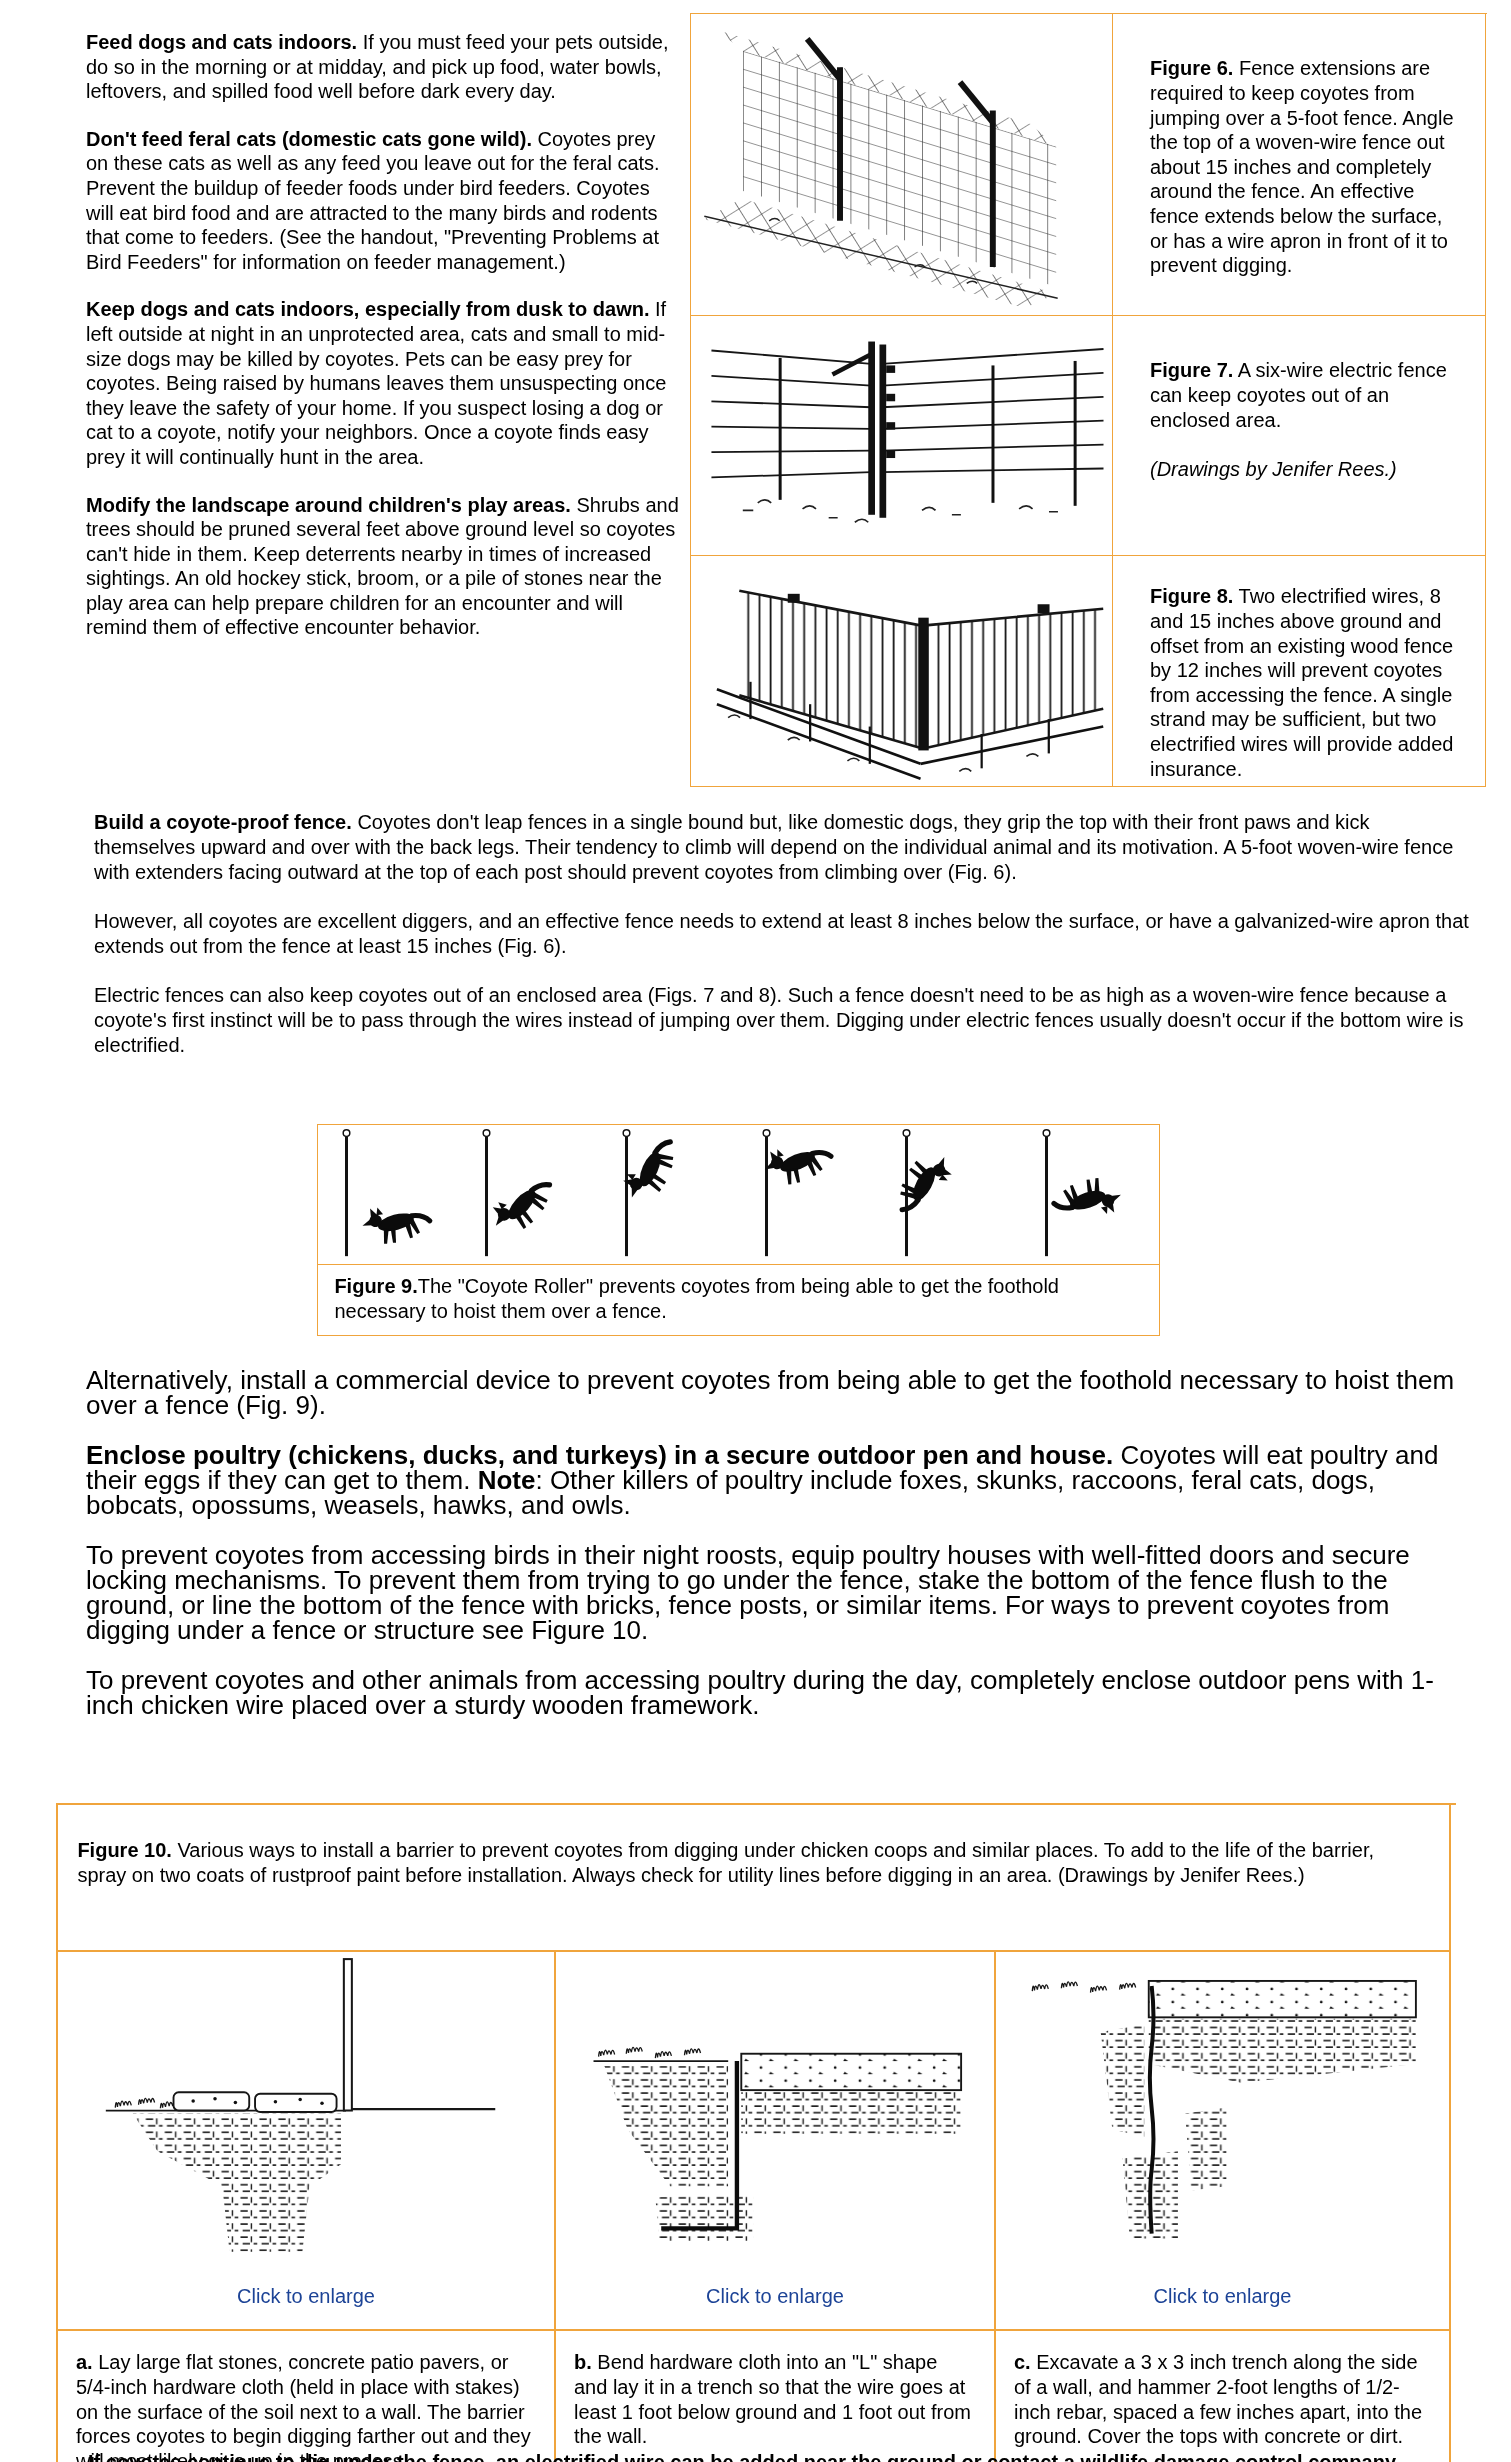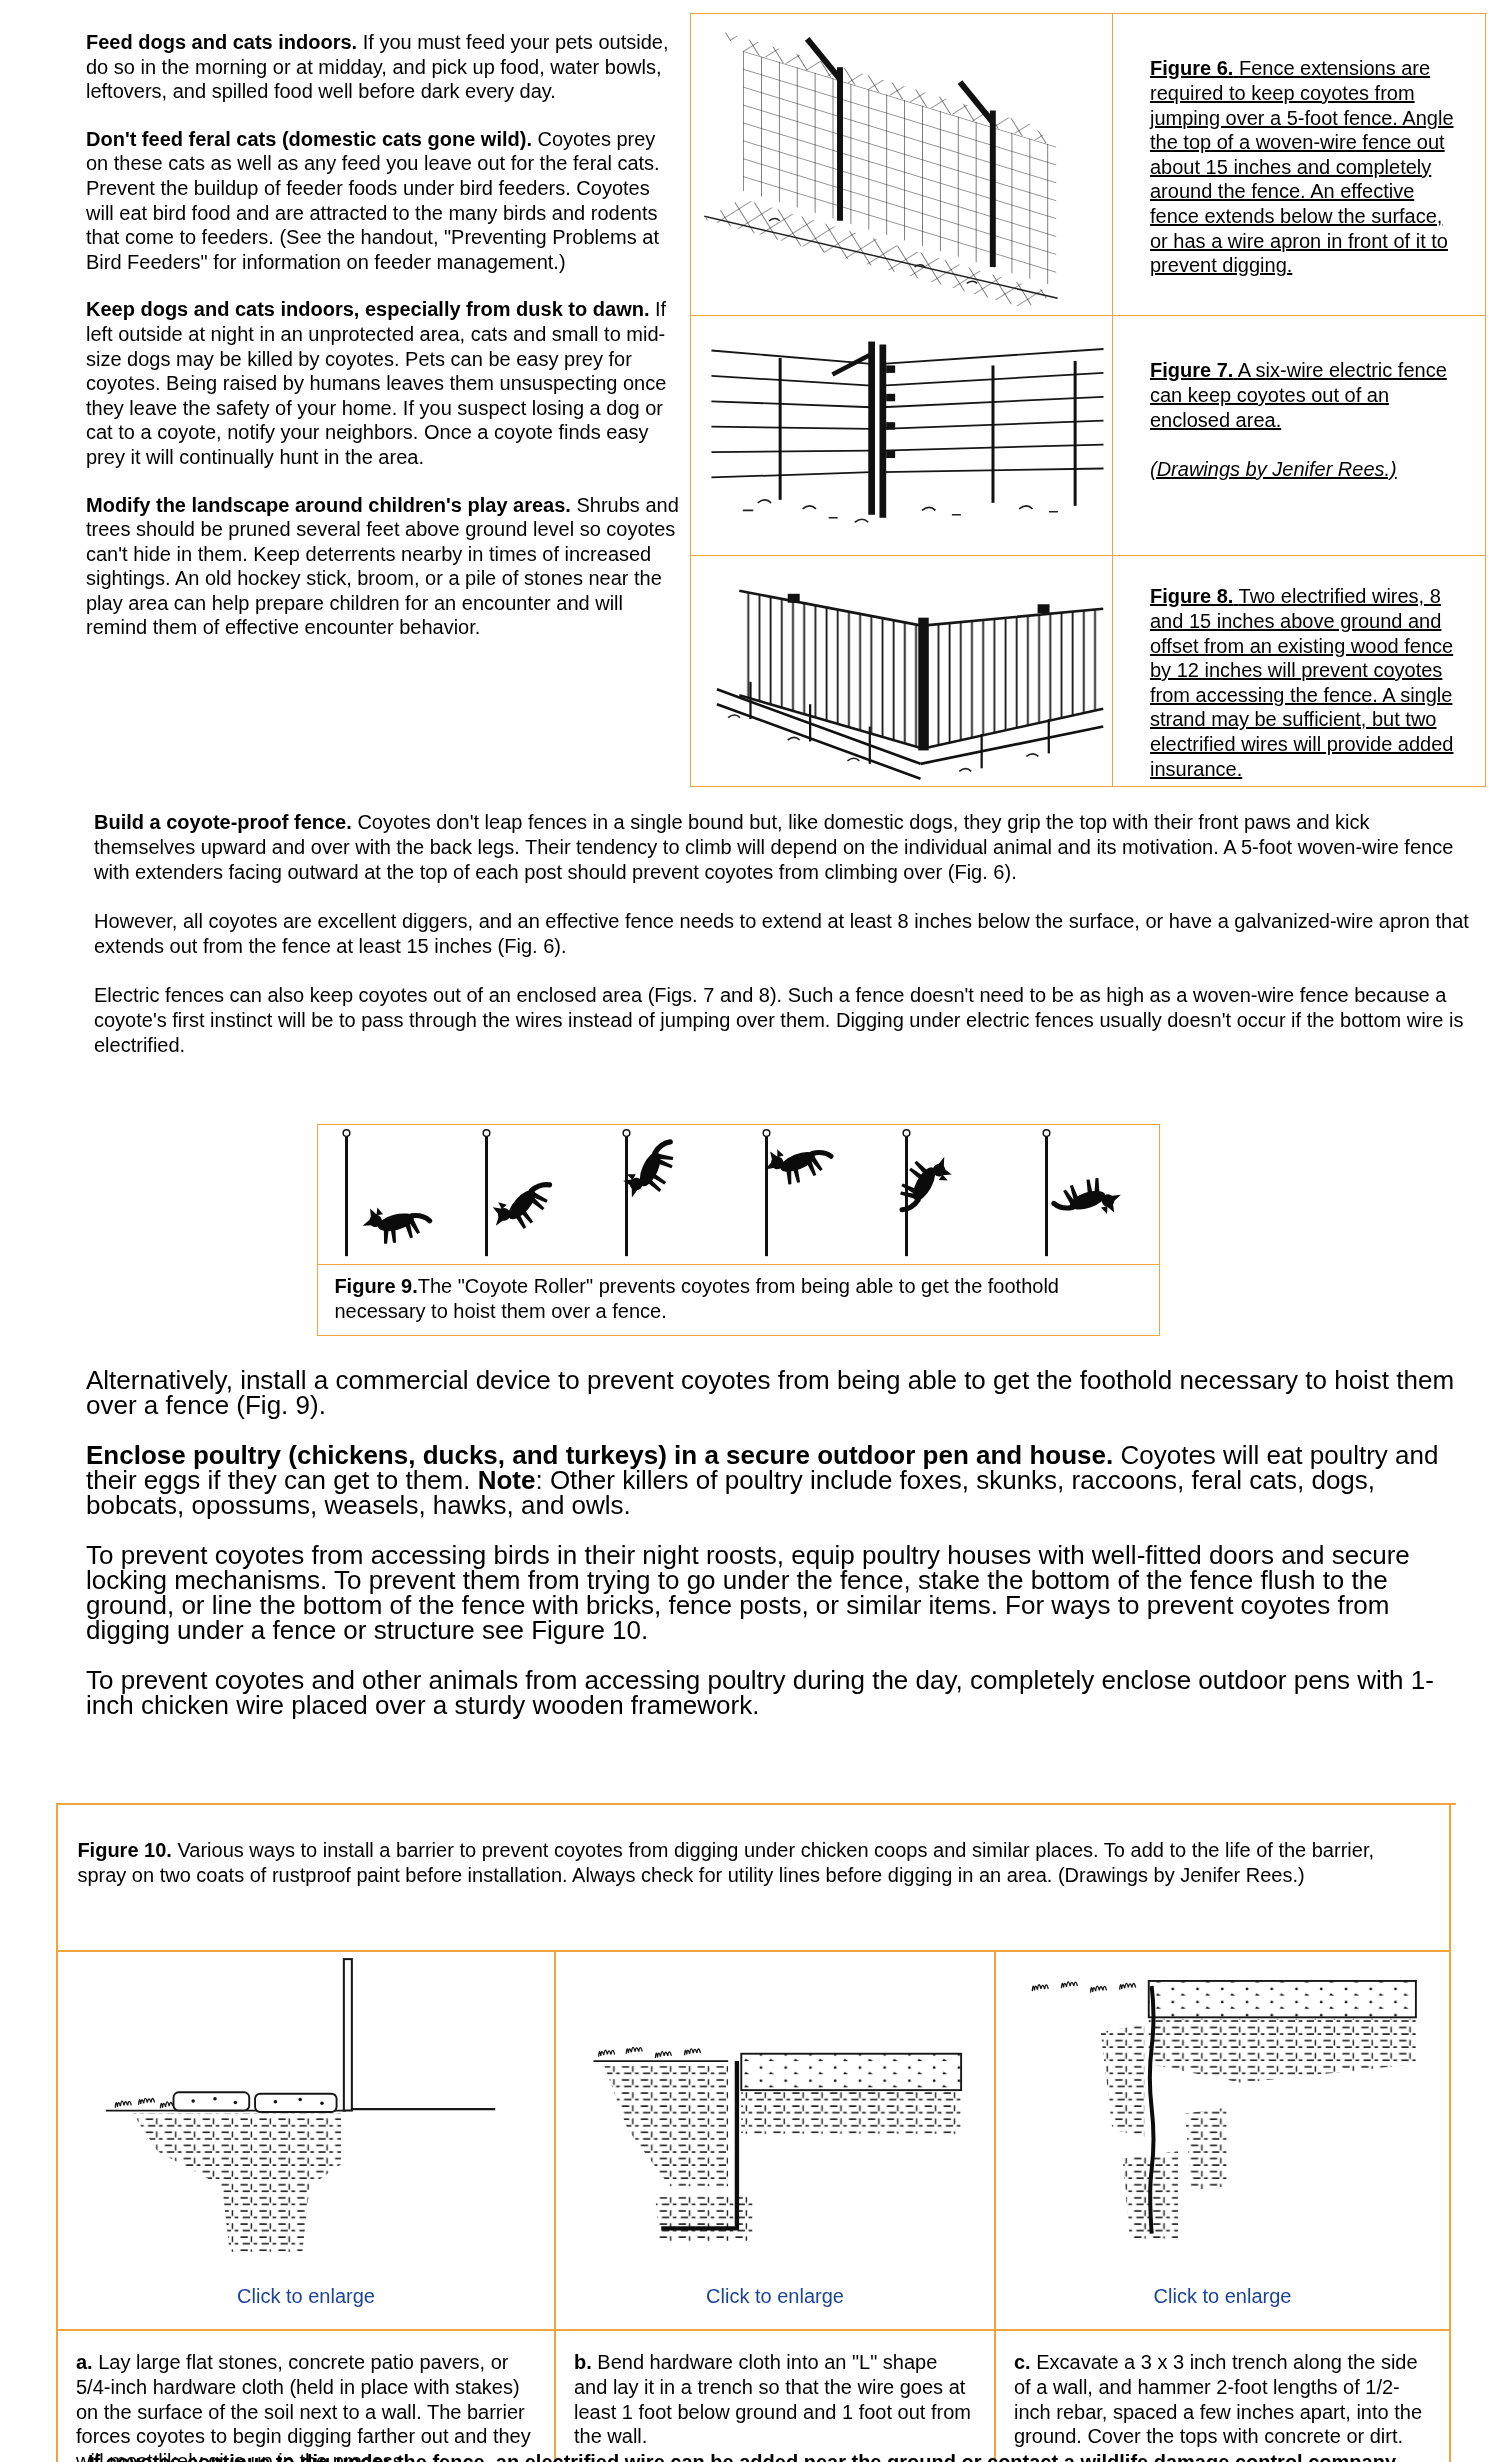--- a/index.html
+++ b/index.html
@@ -12,21 +12,21 @@
   .hiddefs{position:absolute;width:0;height:0;overflow:hidden;}
   
   .text-col{position:absolute; left:86px; top:30px; width:593px;
     font-size:20px; line-height:24.6px;}
   .text-col p{margin:0 0 23px 0;}
   .lead{font-weight:bold;}
   
   .figtbl{position:absolute; left:690px; top:13.4px; width:797px;
     border-top:1.9px solid var(--or); border-left:1.9px solid var(--or);
     display:grid; grid-template-columns:422px 373px; grid-template-rows:302px 240px 231px;}
-  .figtbl>div{border-right:1.9px solid var(--or); border-bottom:1.9px solid var(--or); background:#fff; overflow:hidden;text-decoration:underline;}
+  .figtbl>div{border-right:1.9px solid var(--or); border-bottom:1.9px solid var(--or); background:#fff; overflow:hidden;}
   .figimg{display:flex; align-items:center; justify-content:center;}
   .figcap{padding:42px 21px 0 37px; font-size:20px; line-height:24.6px;}
   .figcap.c3{padding-top:28px;}
   .credit{font-style:italic; margin-top:24.6px;}
   
   .midtext{position:absolute; left:94px; top:810px; width:1377px; font-size:20px; line-height:25px;}
   .midtext p{margin:0 0 24px 0;}
   .lowtext{position:absolute; left:86px; top:1368px; width:1377px; font-size:26px; line-height:25px;}
   .lowtext p{margin:0 0 25px 0;}
   

